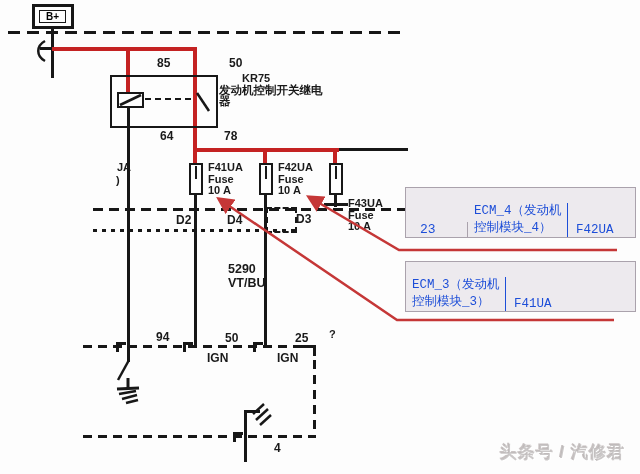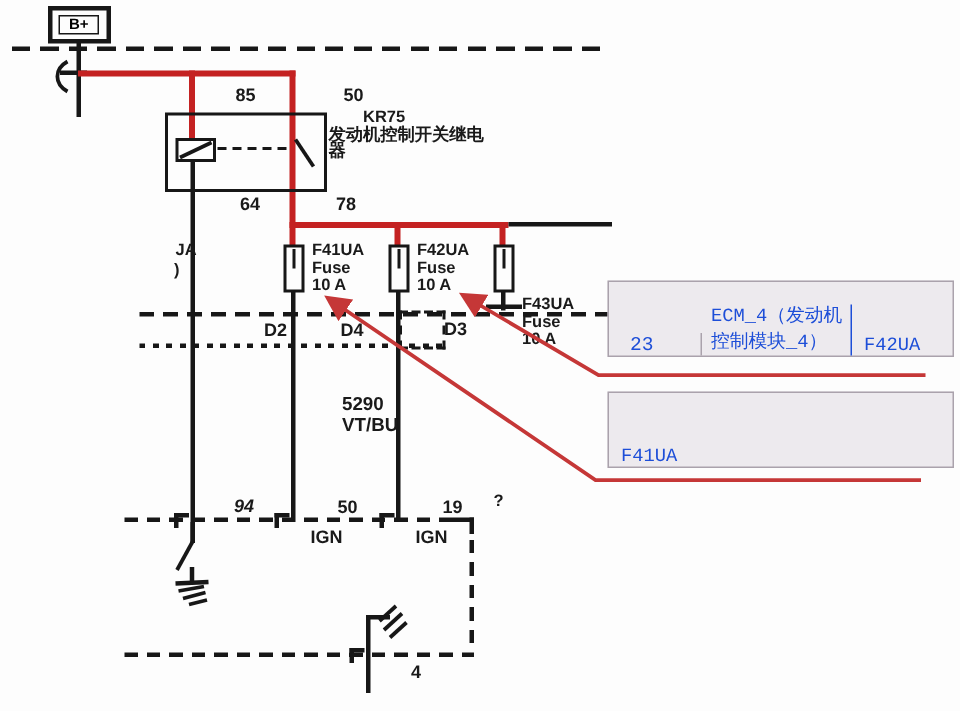--- a/index.html
+++ b/index.html
@@ -134,23 +134,23 @@
   <div class="dashKv" style="left:313px;top:360px;height:72px;"></div>
   <div class="dashK" style="left:83px;top:435px;width:233px;"></div>
 
   <div class="abs bk" style="left:116px;top:342px;width:10px;height:3px;"></div>
   <div class="abs bk" style="left:116px;top:342px;width:3px;height:10px;"></div>
   <div class="abs bk" style="left:183px;top:342px;width:10px;height:3px;"></div>
   <div class="abs bk" style="left:183px;top:342px;width:3px;height:10px;"></div>
   <div class="abs bk" style="left:253px;top:342px;width:10px;height:3px;"></div>
   <div class="abs bk" style="left:253px;top:342px;width:3px;height:10px;"></div>
 
-  <div class="lbl" style="left:133px;top:331px;font-style:italic;">94</div>
+  <div class="lbl" style="left:133px;top:331px;">94</div>
   <div class="lbl" style="left:202px;top:332px;">50</div>
-  <div class="lbl" style="left:272px;top:332px;">19</div>
+  <div class="lbl" style="left:272px;top:332px;">25</div>
   <div class="lbl" style="left:184px;top:352px;">IGN</div>
   <div class="lbl" style="left:254px;top:352px;">IGN</div>
   <div class="lbl sm" style="left:306px;top:329px;">?</div>
 
 
   <div class="abs bk" style="left:127px;top:348px;width:3px;height:14px;"></div>
 
   <div class="abs bk" style="left:244px;top:412px;width:3px;height:50px;"></div>
   <div class="abs bk" style="left:244px;top:410px;width:16px;height:3px;"></div>
   <div class="abs bk" style="left:233px;top:432px;width:10px;height:3px;"></div>
@@ -158,20 +158,23 @@
   <div class="lbl" style="left:251px;top:442px;">4</div>
 
   <div class="card" style="left:405px;top:187px;">
     <div class="c1">23</div>
     <div class="c2">
         <span>ECM_4（发动机控制模块_4）</span>
       </div>
     <div class="c3">F42UA</div>
   </div>
   <div class="card" style="left:405px;top:261px;">
+    <div class="c2">
+        <span>ECM_3（发动机控制模块_3）</span>
+      </div>
     <div class="c3">F41UA</div>
   </div>
 
   <svg class="abs" width="640" height="474" style="left:0;top:0;pointer-events:none;">
     <defs>
       <marker id="arrow" viewBox="0 0 10 10" refX="8" refY="5" markerWidth="7" markerHeight="7" orient="auto-start-reverse">
         <path d="M0,0 L10,5 L0,10 z" fill="#c53737"></path>
       </marker>
     </defs>
 
@@ -190,13 +193,14 @@
     <line x1="126" y1="403" x2="138" y2="400" stroke="#171717" stroke-width="2.5"></line>
 
     <line x1="253" y1="414" x2="264" y2="404" stroke="#171717" stroke-width="2.5"></line>
     <line x1="256" y1="420" x2="268" y2="409" stroke="#171717" stroke-width="2.5"></line>
     <line x1="260" y1="425" x2="271" y2="415" stroke="#171717" stroke-width="2.5"></line>
 
     <path d="M617,250 L399,250 L309,197" stroke="#c53737" stroke-width="2.5" fill="none" marker-end="url(#arrow)"></path>
     <path d="M614,320 L397,320 L219,199" stroke="#c53737" stroke-width="2.5" fill="none" marker-end="url(#arrow)"></path>
   </svg>
 
+  <div id="watermark">头条号 / 汽修君</div>
 </div>
 
 </body></html>

